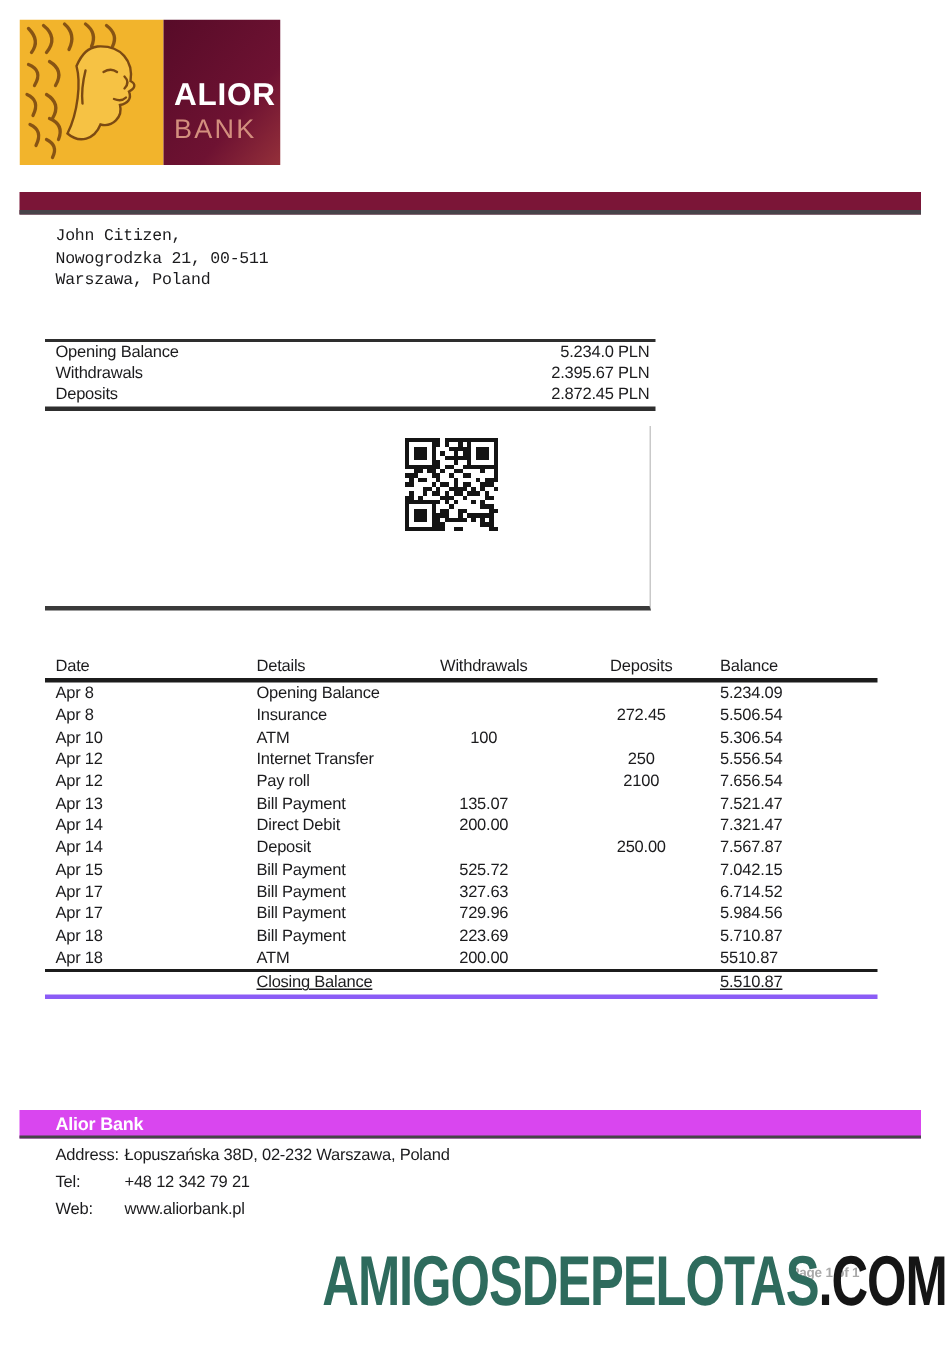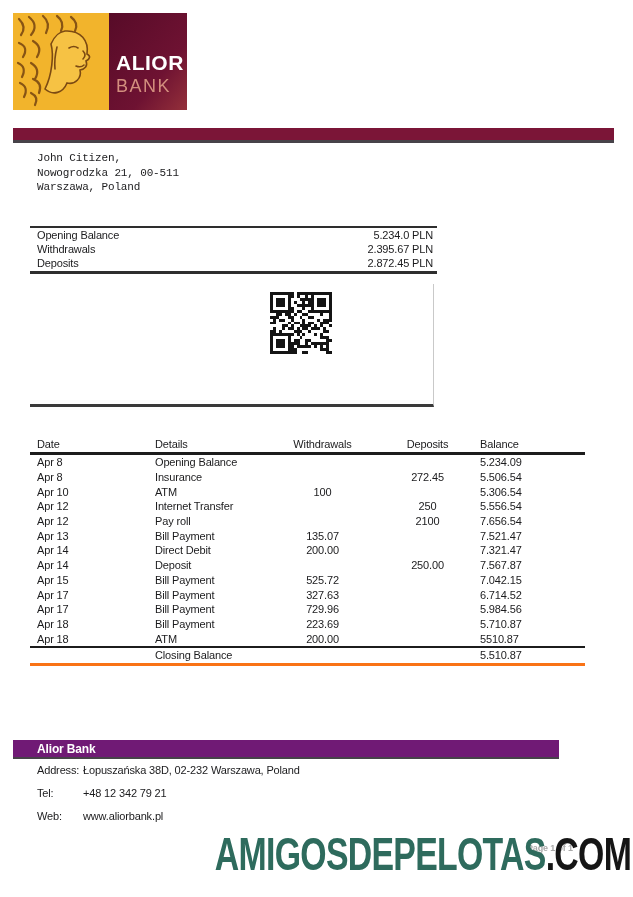--- a/index.html
+++ b/index.html
@@ -29,29 +29,29 @@
   .qr{position:absolute; left:240px; top:8px; width:62px; height:62px;}
   .qr svg{width:100%; height:100%;}
   
   .transactions{position:absolute; left:30px; top:436px; width:555px; font-size:11px;}
   .tx-title{font-size:13px; font-weight:bold; letter-spacing:-0.2px; padding:0 0 3px 0;
     border-bottom:1.5px solid #222;}
   .thead,.trow,.trow-closing{display:grid; grid-template-columns:118px 122px 105px 105px 105px;
     align-items:center;}
   .thead{height:16px; border-bottom:3px solid #1c1c1c;}
   .trow{height:14.7px;}
-  .trow-closing{height:15px; border-top:2.5px solid #1c1c1c; border-bottom:3px solid #f97316;}
-  .cd{padding-left:7px;} .cdet{padding-left:7px;}
+  .trow-closing{height:15px; border-top:2.5px solid #1c1c1c; border-bottom:3px solid #8b5cf6;text-decoration:underline;}
+  .cd{padding-left:7px;} .cdet{padding-left:7px;margin-left:16px;}
   .cw,.cdep{text-align:center;} .cb{padding-right:20px;}
   
-  .footbar{position:absolute; left:13px; top:740px; width:546px; height:19px;
-    background:#701a75; border-bottom:2px solid #474349; box-sizing:border-box;
+  .footbar{position:absolute; left:13px; top:740px; width:601px; height:19px;
+    background:#d946ef; border-bottom:2px solid #474349; box-sizing:border-box;
     color:#ffffff; font-weight:bold; font-size:12px; line-height:18px; padding-left:24px;}
   .footinfo{position:absolute; left:37px; top:764px; font-size:11px;
-    display:grid; grid-template-columns:46px auto; row-gap:10px; line-height:13px;}
+    display:grid; grid-template-columns:46px auto; row-gap:5px; line-height:13px;}
   
   .pagenum{position:absolute; left:527px; top:843px; font-size:9px; color:#a9a9a9; z-index:1;font-weight:bold;}
   .watermark{position:absolute; right:2px; top:830px; z-index:2; white-space:nowrap;
     font-weight:bold; font-size:47px; letter-spacing:-1px; line-height:1;
     transform:scaleX(0.72); transform-origin:100% 50%;}
   .wm-main{color:#2e6b5d;} .wm-suffix{color:#151515;}
 </style>
 </head>
 <body>
 

